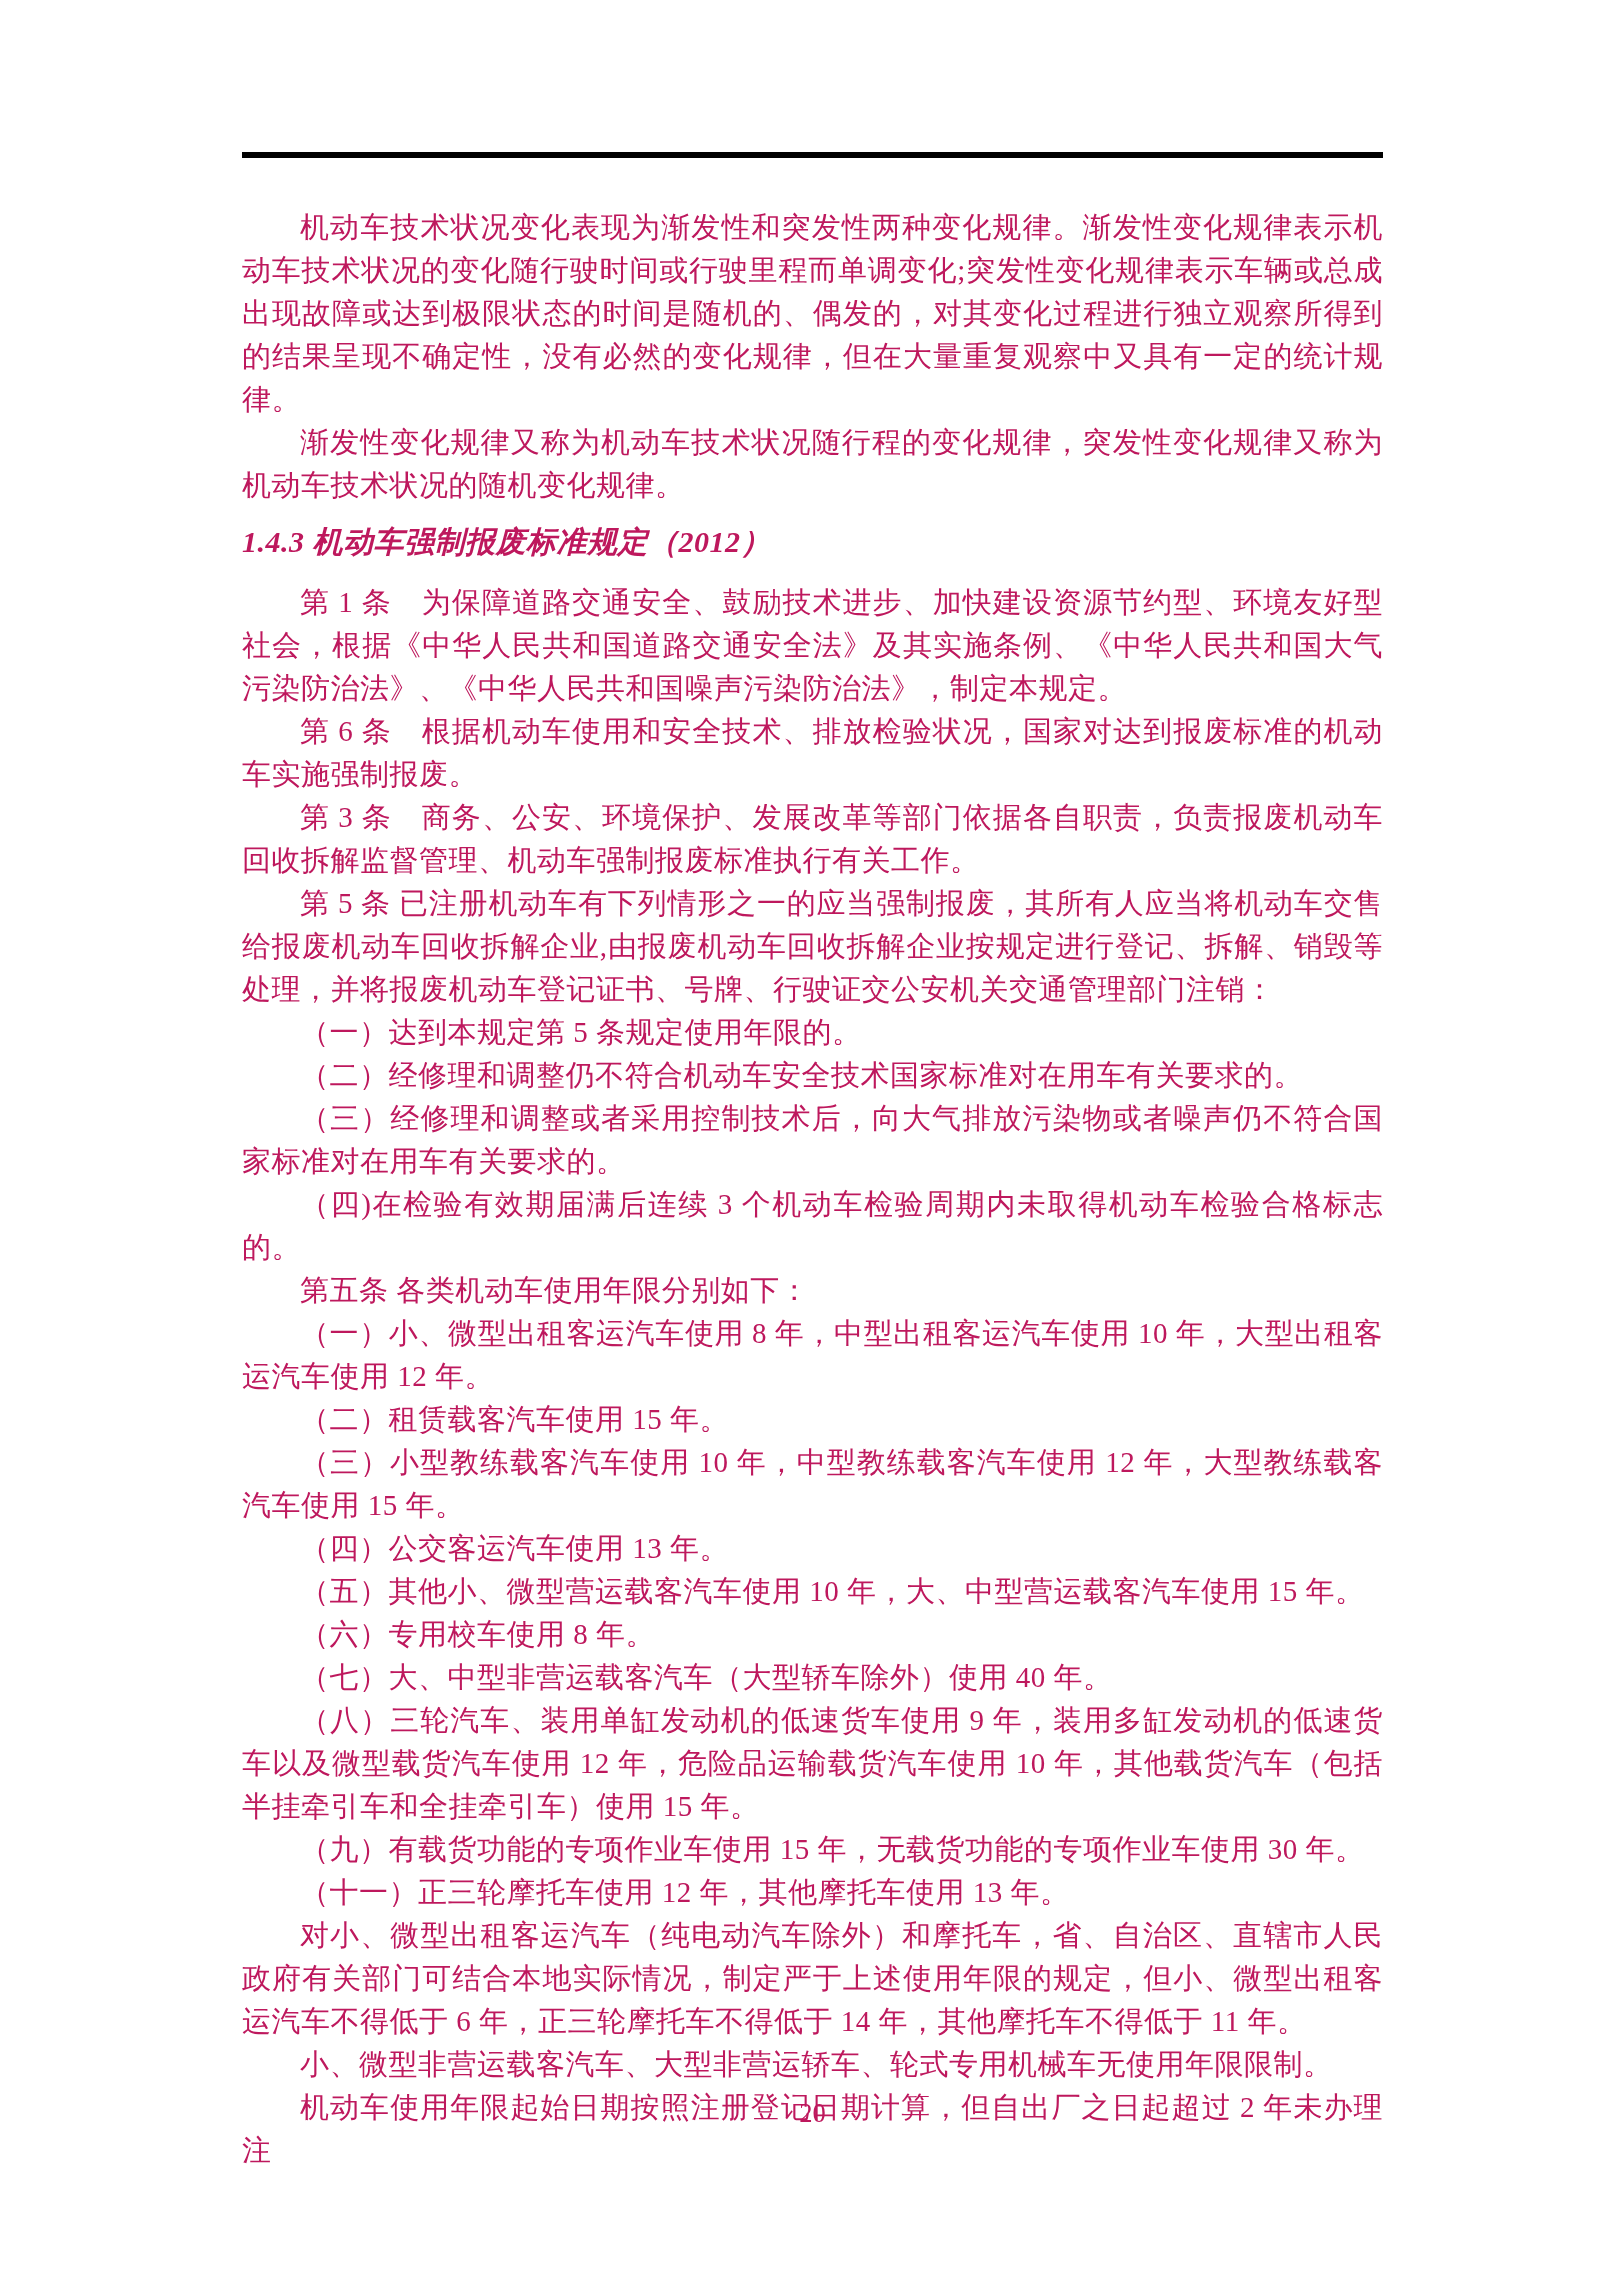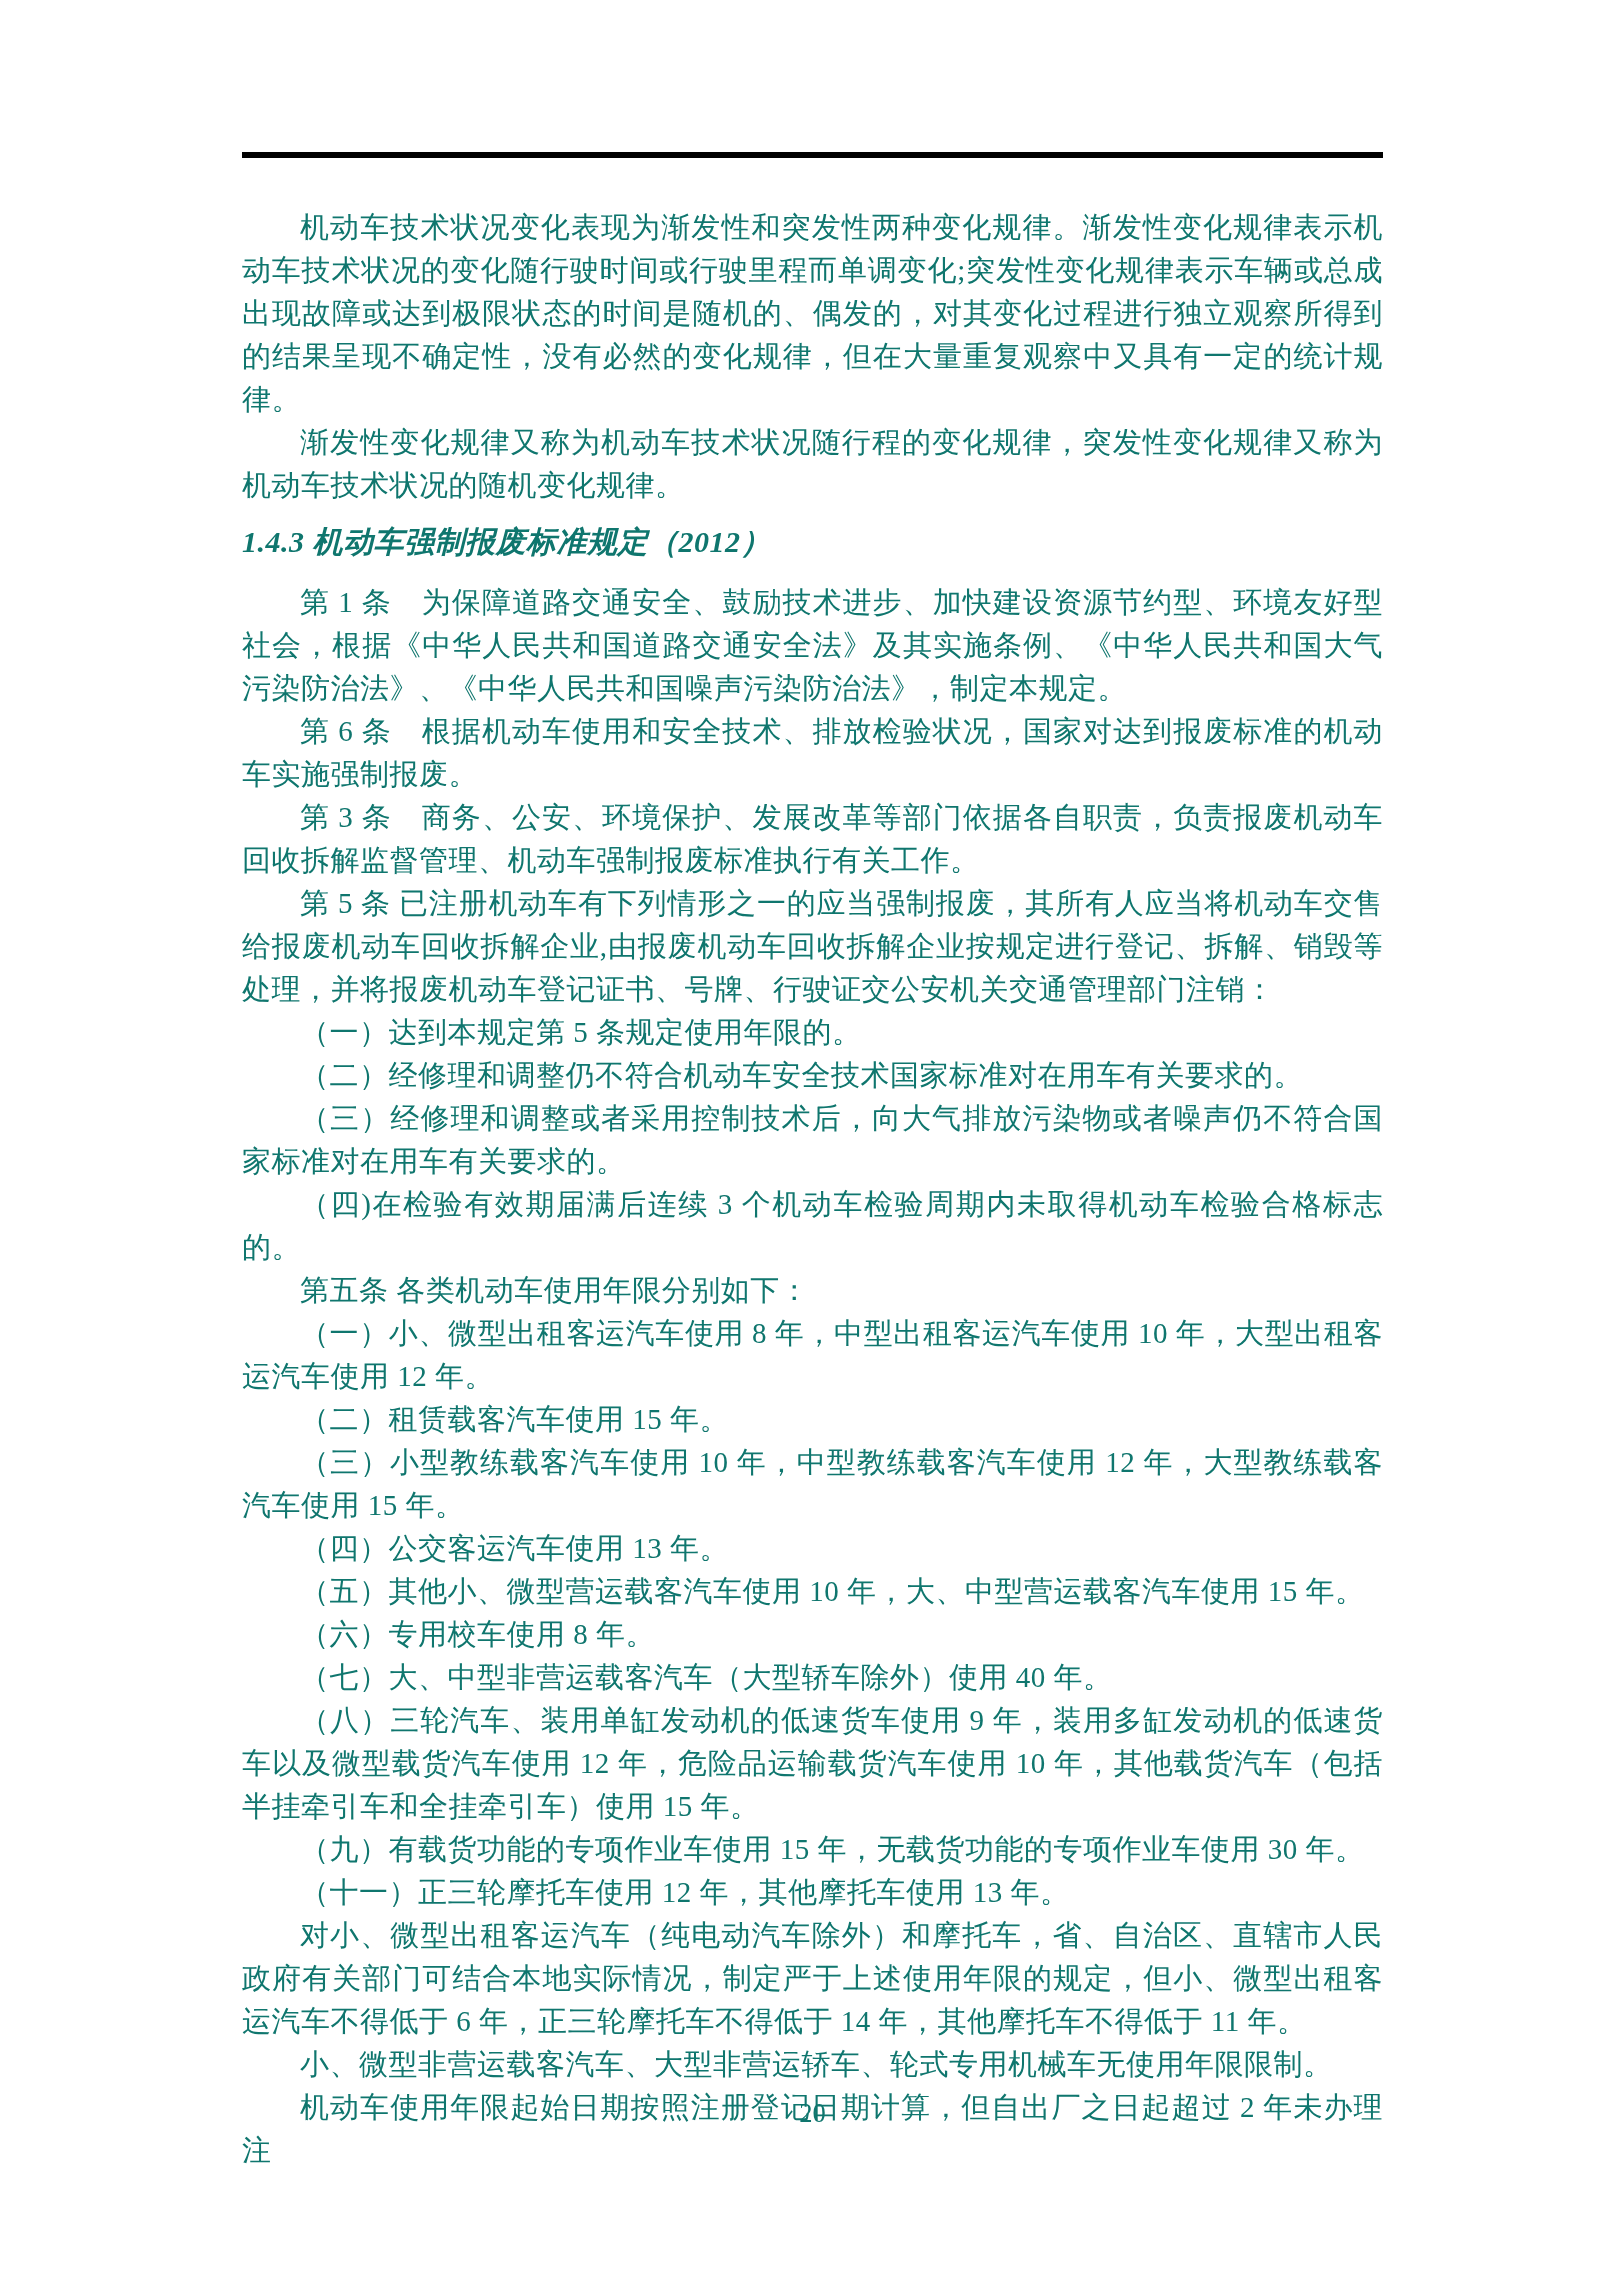--- a/index.html
+++ b/index.html
@@ -5,21 +5,21 @@
   html, body {
     margin: 0;
     padding: 0;
     background: #ffffff;
   }
   .page {
     position: relative;
     width: 1621px;
     height: 2293px;
     background: #ffffff;
-    color: #0f766e;
+    color: #be185d;
     font-family: "Liberation Serif", "DejaVu Serif", serif;
     overflow: hidden;
     border-radius: 22px;
   }
   .content {
     position: absolute;
     left: 242px;
     top: 152px;
     width: 1141px;
   }

